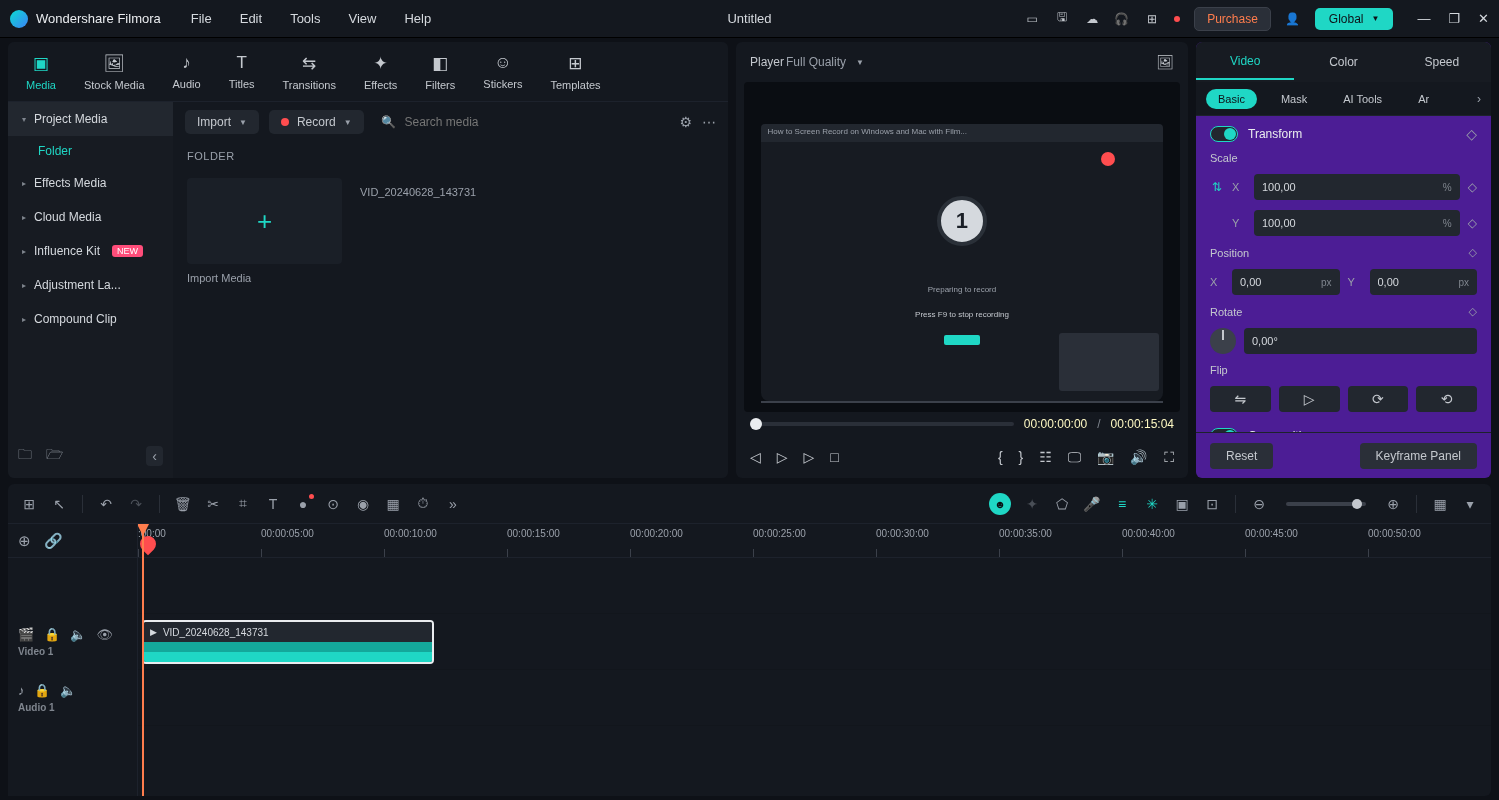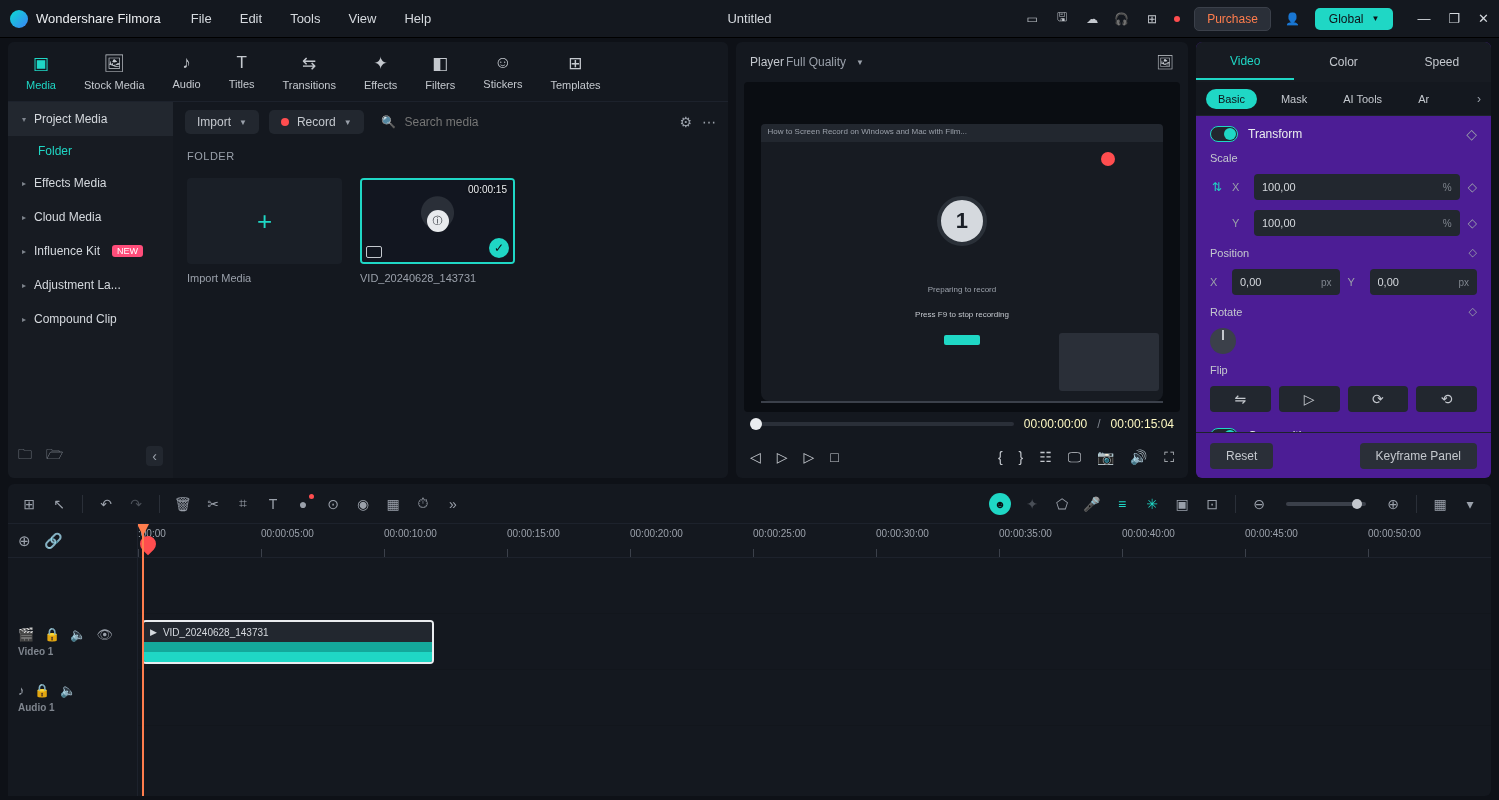--- a/index.html
+++ b/index.html
@@ -279,27 +279,20 @@
         </div>
         <div class="mc-heading">FOLDER</div>
         <div class="mc-grid">
           <div>
             <div class="import-tile">
                 <span class="plus">+</span>
               </div>
             <div class="tile-label">Import Media</div>
           </div>
           <div>
-            <div class="clip-tile">
-              <div class="thumb"></div>
-              <div class="dur">00:00:15</div>
-              <div class="ply">ⓘ</div>
-              <div class="cnr"></div>
-              <div class="ok">✓</div>
-            </div>
             <div class="tile-label">VID_20240628_143731</div>
           </div>
         </div>
       </div>
     </div>
   </div>
 
   <div class="player-panel">
     <div class="player-header">
       <span class="lbl">Player</span>
@@ -403,20 +396,23 @@
             <span class="unit">px</span>
           </div>
       </div>
 
       <div class="sub-lbl">
           <span>Rotate</span>
           <span class="key">◇</span>
         </div>
       <div class="row">
         <div class="rot-dial"></div>
+        <div class="num-in">
+            <input value="0,00°" style="">
+          </div>
       </div>
 
       <div class="sub-lbl">Flip</div>
       <div class="flip-btns">
         <div class="flip-btn">⇋</div>
         <div class="flip-btn">▷</div>
         <div class="flip-btn">⟳</div>
         <div class="flip-btn">⟲</div>
       </div>
 

